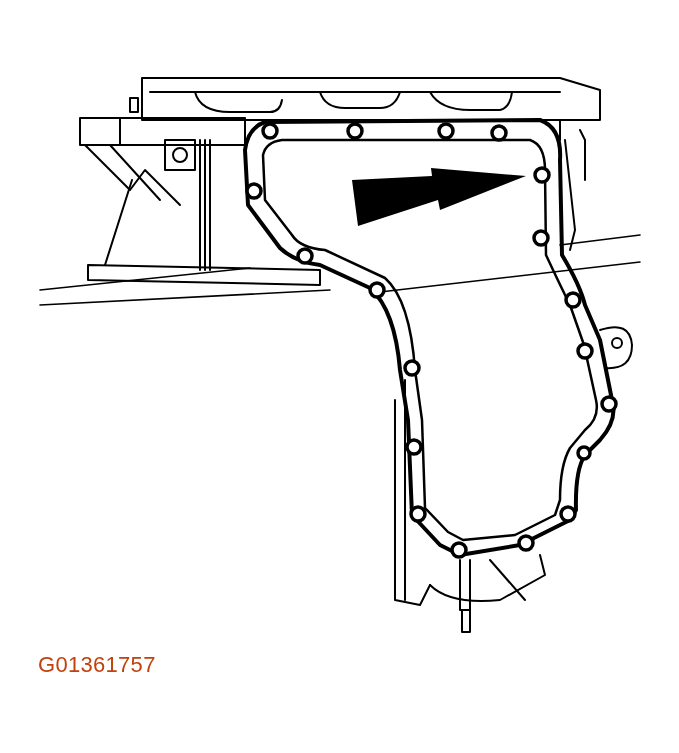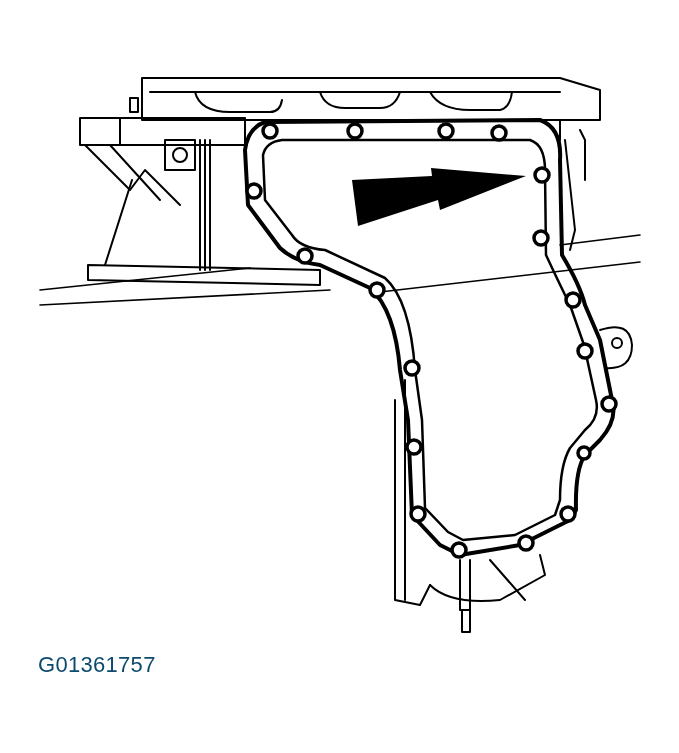--- a/index.html
+++ b/index.html
@@ -1,20 +1,20 @@
 <!DOCTYPE html>
 <html><head>
 <meta charset="utf-8">
 <style>
   html, body { margin: 0; padding: 0; background: #ffffff; }
   body { width: 679px; height: 753px; position: relative; overflow: hidden; }
   #figure { position: absolute; left: 0; top: 0; width: 679px; height: 753px; }
   #caption {
     position: absolute; left: 38px; top: 652px;
-    font-family: "Liberation Sans", sans-serif; font-size: 22px; color: #0c4a6e;
+    font-family: "Liberation Sans", sans-serif; font-size: 22px; color: #c2410c;
     letter-spacing: 0.3px;
   }
 </style>
 </head>
 <body>
 
 <svg id="figure" viewBox="0 0 679 753" xmlns="http://www.w3.org/2000/svg" fill="none" stroke="#000" stroke-linejoin="round" stroke-linecap="round">
 
   <g stroke-width="1.6">
     <path d="M40 290 L250 268"></path>

